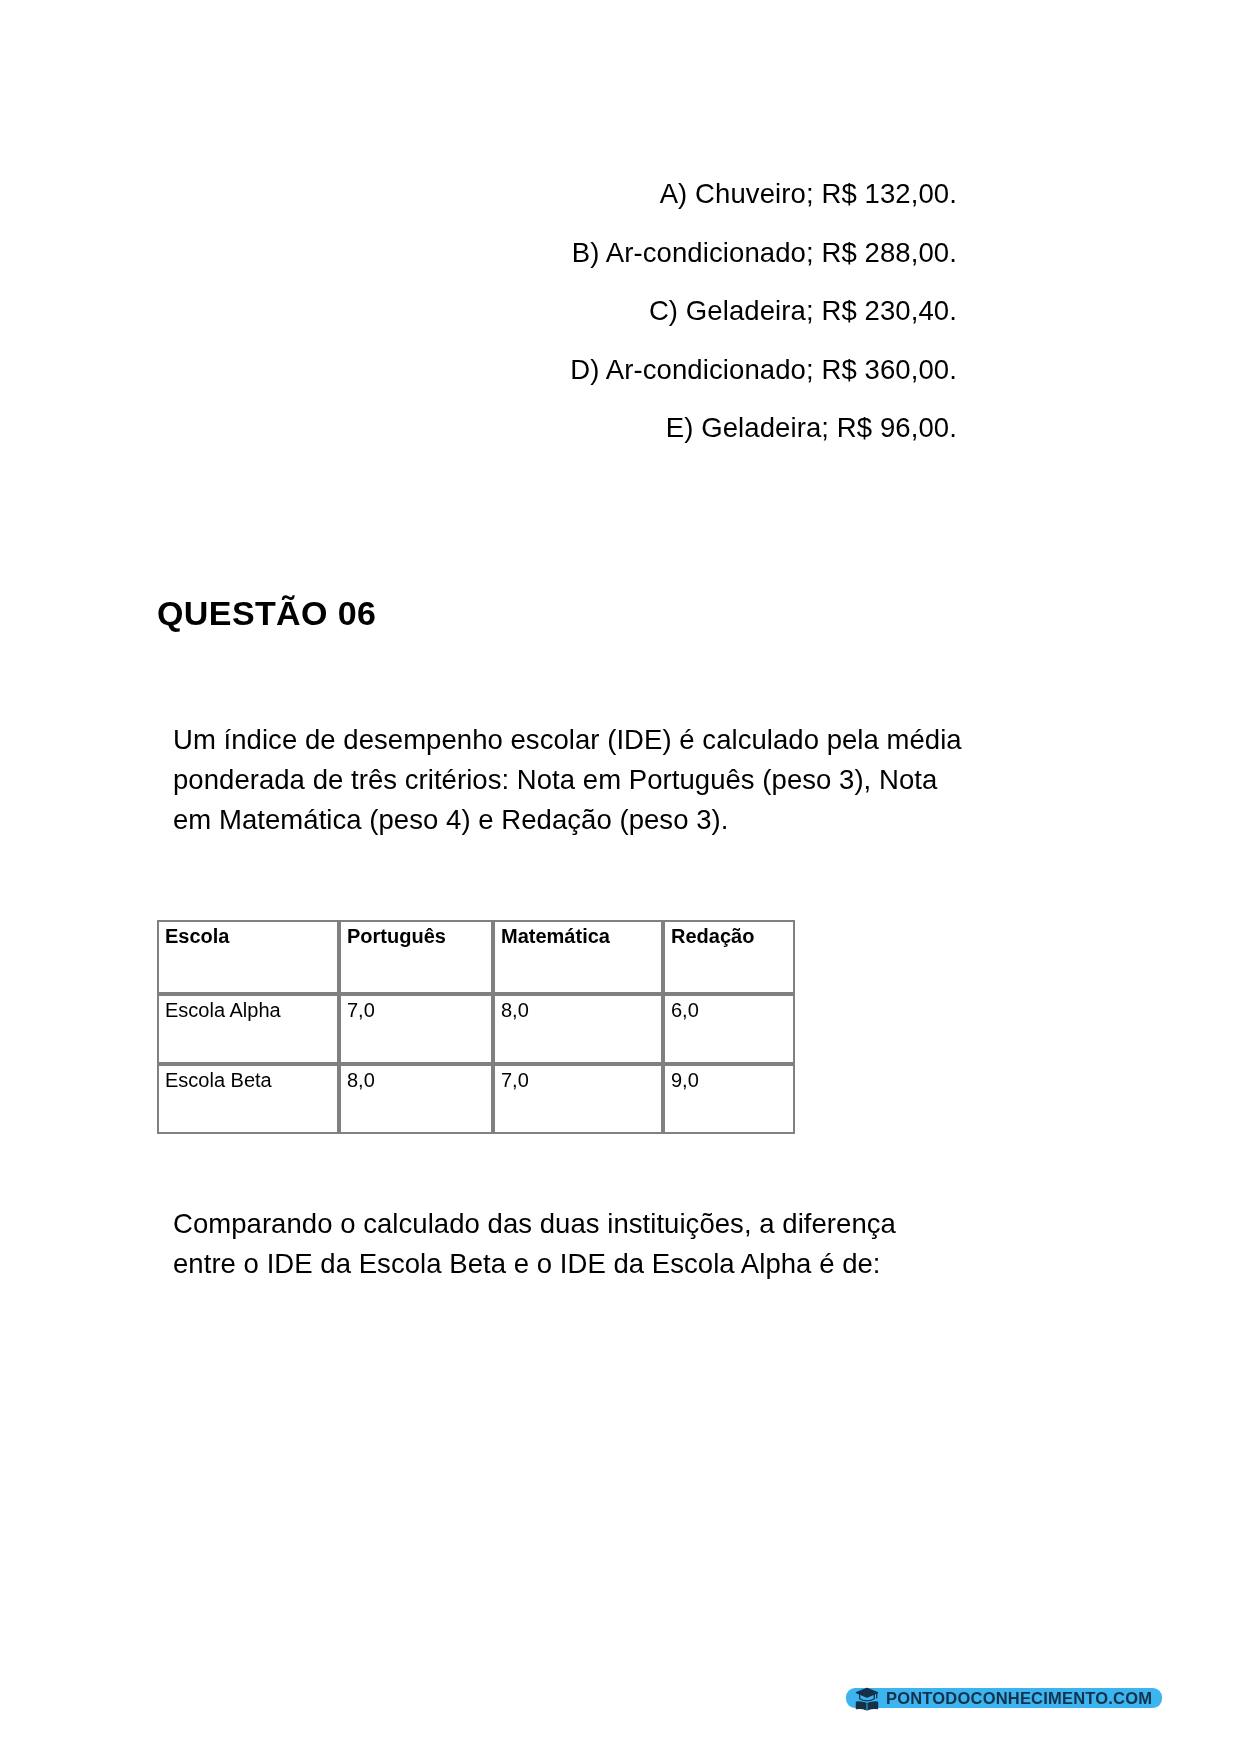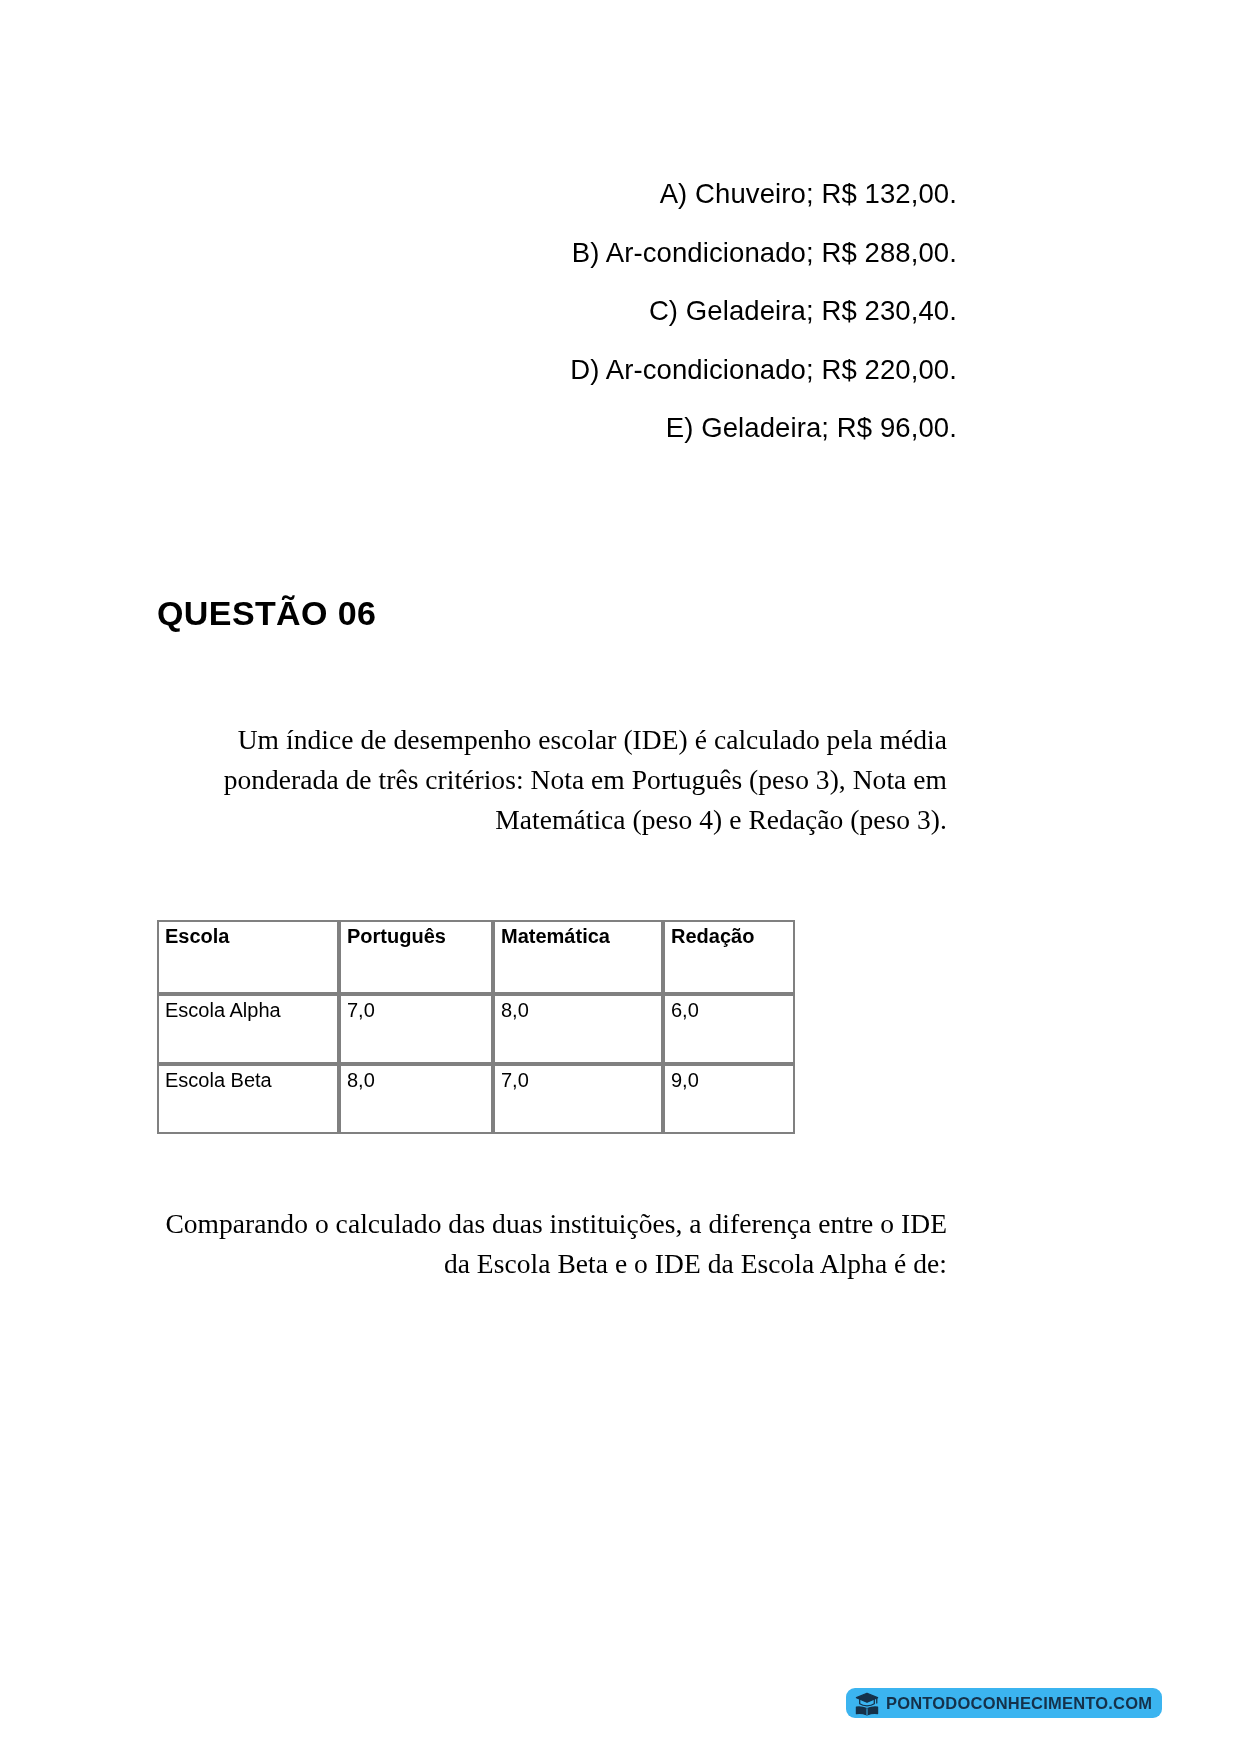--- a/index.html
+++ b/index.html
@@ -57,26 +57,25 @@
     padding: 0;
   }
   .heading-wrap {
     margin-top: 152px;
   }
 
   
   .para {
     font-size: 27.5px;
     line-height: 40px;
-    margin: 0;
+    margin: 16px;
     padding: 0;
     width: 790px;
-    text-align: right;
+    text-align: left;
     letter-spacing: 0.05px;
-    font-family: Liberation Serif, serif;
   }
   .para-statement {
     margin-top: 87px;
   }
   .para-closing {
     margin-top: 70px;
   }
 
   
   .table-wrap {
@@ -116,21 +115,21 @@
     margin-top: 110px;
     font-size: 27.5px;
     line-height: 1.0;
   }
 
   
   .footer-badge {
     position: absolute;
     left: 846px;
     top: 1688px;
-    height: 30px;
+    height: 20px;
     display: flex;
     align-items: center;
     gap: 6px;
     background: #3BB4F0;
     border-radius: 9px;
     padding: 0 10px 0 8px;
     box-sizing: border-box;
   }
   .badge-icon {
     width: 26px;
@@ -150,21 +149,21 @@
 <body>
 
 <div class="page">
 
   <div class="content">
 
     <ul class="alt-list">
       <li class="alt-item">A) Chuveiro; R$ 132,00.</li>
       <li class="alt-item">B) Ar-condicionado; R$ 288,00.</li>
       <li class="alt-item">C) Geladeira; R$ 230,40.</li>
-      <li class="alt-item">D) Ar-condicionado; R$ 220,00.</li>
+      <li class="alt-item">D) Ar-condicionado; R$ 360,00.</li>
       <li class="alt-item">E) Geladeira; R$ 96,00.</li>
     </ul>
 
     <div class="heading-wrap">
       <h2 class="question-heading">QUESTÃO 06</h2>
     </div>
 
     <p class="para para-statement">Um índice de desempenho escolar (IDE) é calculado pela média ponderada de três critérios: Nota em Português (peso 3), Nota em Matemática (peso 4) e Redação (peso 3).</p>
 
     <div class="table-wrap">

